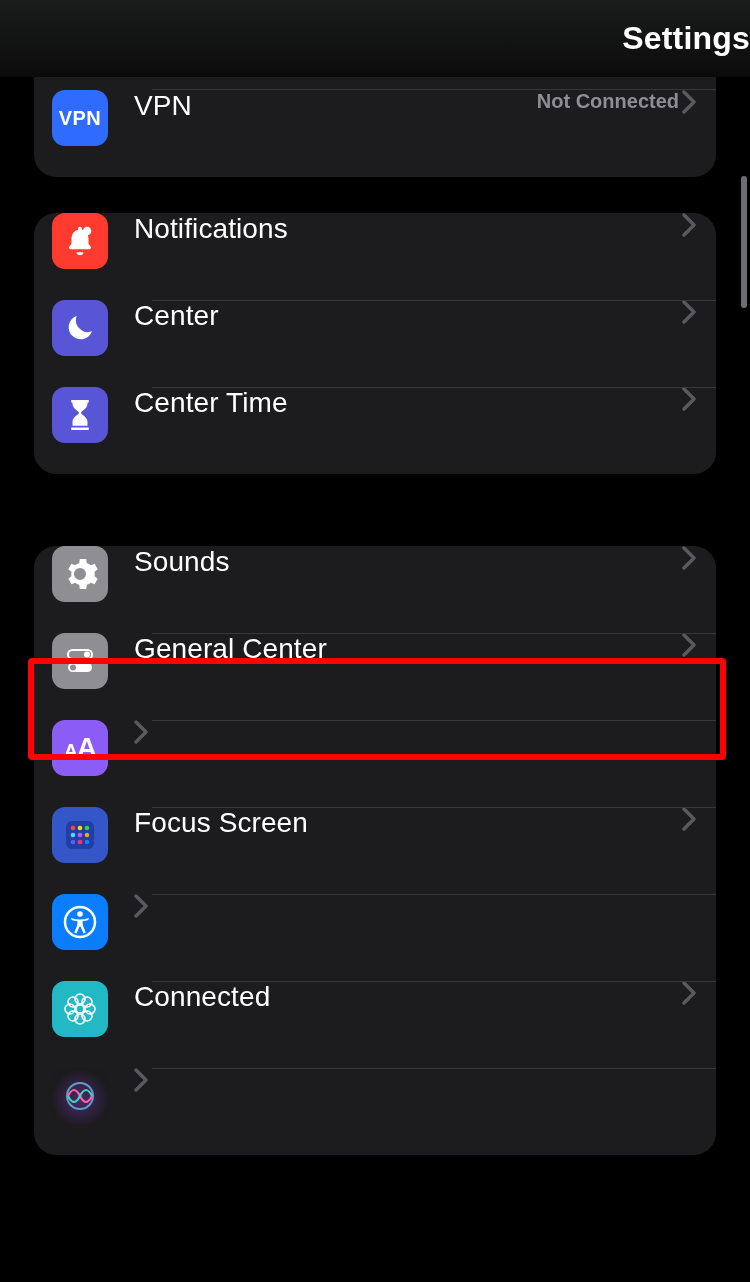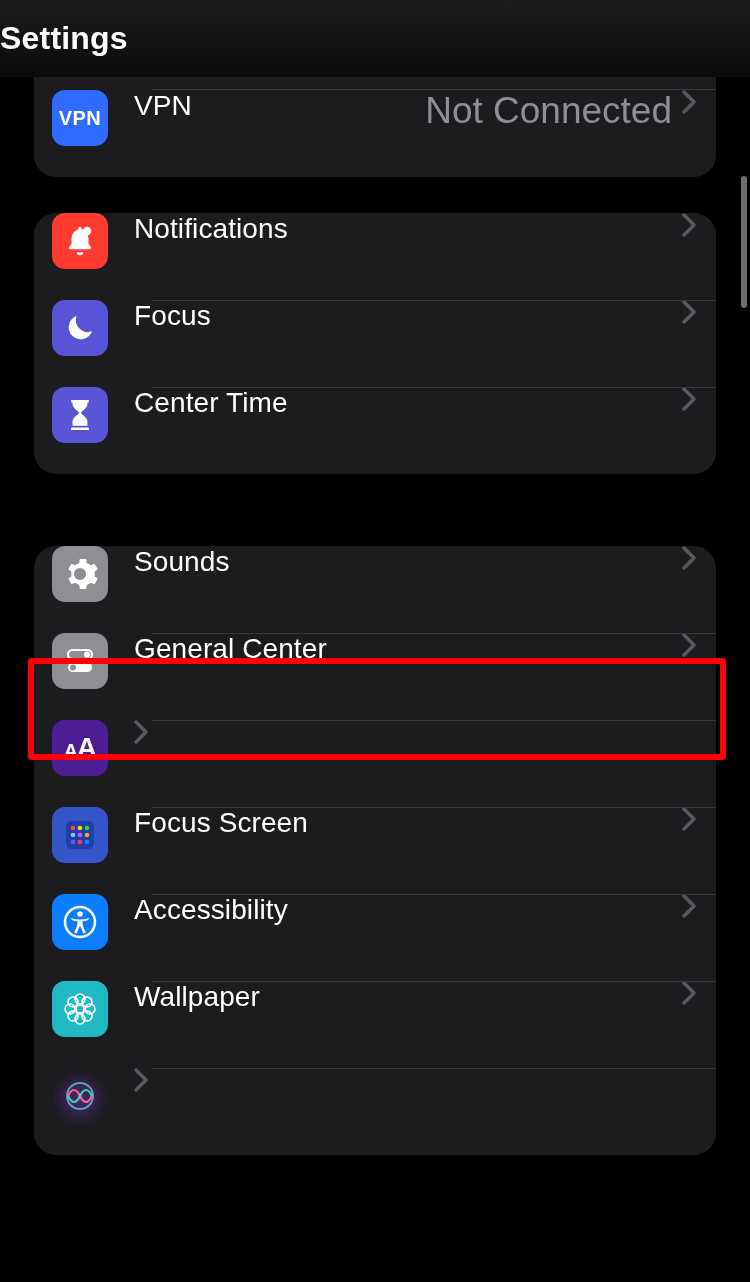--- a/index.html
+++ b/index.html
@@ -24,21 +24,21 @@
     font-family:-apple-system,BlinkMacSystemFont,"Helvetica Neue",Helvetica,Arial,sans-serif;
     overflow:hidden;
     position:relative;
   }
 
   
   .navbar{
     height:76px;
     display:flex;
     align-items:center;
-    justify-content:flex-start;
+    justify-content:flex-end;
     background:linear-gradient(to bottom, var(--header-grad-top) 0%, var(--header-grad-bot) 100%);
     border-bottom:1px solid #0a0a0a;
   }
   .navbar h1{
     margin:0;
     font-size:32px;
     font-weight:600;
     letter-spacing:0.2px;
   }
 
@@ -103,23 +103,24 @@
     justify-content:center;
     color:#fff;
   }
   .label{
     font-size:28px;
     font-weight:400;
     flex:1 1 auto;
     letter-spacing:0.1px;
   }
   .detail{
-    font-size:37px;
+    font-size:20px;
     color:var(--muted);
-    margin-right:10px;
+    margin-right:3px;
+    font-weight:bold;
   }
   .chevron{
     flex:0 0 auto;
     color:var(--chevron);
   }
   .chevron svg{ display:block; }
 
   
   .highlight-box{
     position:absolute;
@@ -173,21 +174,21 @@
       </span>
     </div>
 
 
     <div class="row">
       <div class="icon" style="background:#5856d6">
         <svg width="32" height="32" viewBox="0 0 24 24" fill="#fff">
             <path d="M21 14.5A9 9 0 0 1 9.5 3 9 9 0 1 0 21 14.5z"></path>
           </svg>
       </div>
-      <div class="label" data-bind="group_notifications.items.2.label">Focus</div>
+      <div class="label" data-bind="group_notifications.items.2.label">Center</div>
       <span class="chevron">
         <svg width="14" height="24" viewBox="0 0 14 24">
             <path d="M2 2l10 10L2 22" stroke="currentColor" stroke-width="3.5" fill="none" stroke-linecap="round" stroke-linejoin="round"></path>
           </svg>
       </span>
     </div>
 
     <div class="row">
       <div class="icon" style="background:#5856d6">
         <svg width="30" height="36" viewBox="0 0 24 28" fill="#fff">
@@ -230,21 +231,21 @@
       </div>
       <div class="label" data-bind="group_general.items.1.label">General Center</div>
       <span class="chevron">
         <svg width="14" height="24" viewBox="0 0 14 24">
             <path d="M2 2l10 10L2 22" stroke="currentColor" stroke-width="3.5" fill="none" stroke-linecap="round" stroke-linejoin="round"></path>
           </svg>
       </span>
     </div>
 
     <div class="row">
-      <div class="icon" style="background:#4c1d95">
+      <div class="icon" style="background:#8b5cf6">
         <span style="font-weight:700;letter-spacing:-1px">
           <span style="font-size:19px">A</span><span style="font-size:28px">A</span>
         </span>
       </div>
       <span class="chevron">
         <svg width="14" height="24" viewBox="0 0 14 24">
             <path d="M2 2l10 10L2 22" stroke="currentColor" stroke-width="3.5" fill="none" stroke-linecap="round" stroke-linejoin="round"></path>
           </svg>
       </span>
     </div>
@@ -273,21 +274,20 @@
     </div>
 
     <div class="row">
       <div class="icon" style="background:#0a7eff">
         <svg width="40" height="40" viewBox="0 0 40 40">
           <circle cx="20" cy="20" r="15" fill="none" stroke="#fff" stroke-width="2.5"></circle>
           <circle cx="20" cy="12" r="2.8" fill="#fff"></circle>
           <path d="M11 16c3 1 6 1.5 9 1.5s6-.5 9-1.5l-.7 2c-2.3.8-4 1.1-5.8 1.3l.3 4.2 3 7-2.3 1-3-7h-1l-3 7-2.3-1 3-7 .3-4.2c-1.8-.2-3.5-.5-5.8-1.3L11 16z" fill="#fff"></path>
         </svg>
       </div>
-      <div class="label" data-bind="group_general.items.4.label">Accessibility</div>
       <span class="chevron">
         <svg width="14" height="24" viewBox="0 0 14 24">
             <path d="M2 2l10 10L2 22" stroke="currentColor" stroke-width="3.5" fill="none" stroke-linecap="round" stroke-linejoin="round"></path>
           </svg>
       </span>
     </div>
 
     <div class="row">
       <div class="icon" style="background:#23b9c4">
         <svg width="38" height="38" viewBox="0 0 38 38" fill="none" stroke="#fff" stroke-width="1.6">
@@ -295,21 +295,21 @@
           <circle cx="19" cy="9" r="5"></circle>
             <circle cx="19" cy="29" r="5"></circle>
           <circle cx="9" cy="19" r="5"></circle>
             <circle cx="29" cy="19" r="5"></circle>
           <circle cx="12" cy="12" r="5"></circle>
             <circle cx="26" cy="12" r="5"></circle>
           <circle cx="12" cy="26" r="5"></circle>
             <circle cx="26" cy="26" r="5"></circle>
         </svg>
       </div>
-      <div class="label" data-bind="group_general.items.5.label">Wallpaper</div>
+      <div class="label" data-bind="group_general.items.5.label">Connected</div>
       <span class="chevron">
         <svg width="14" height="24" viewBox="0 0 14 24">
             <path d="M2 2l10 10L2 22" stroke="currentColor" stroke-width="3.5" fill="none" stroke-linecap="round" stroke-linejoin="round"></path>
           </svg>
       </span>
     </div>
 
     <div class="row">
       <div class="icon" style="background:radial-gradient(circle at 50% 55%, #4a2a6b 0%, #1b1b1d 70%)">
         <svg width="44" height="44" viewBox="0 0 44 44">

